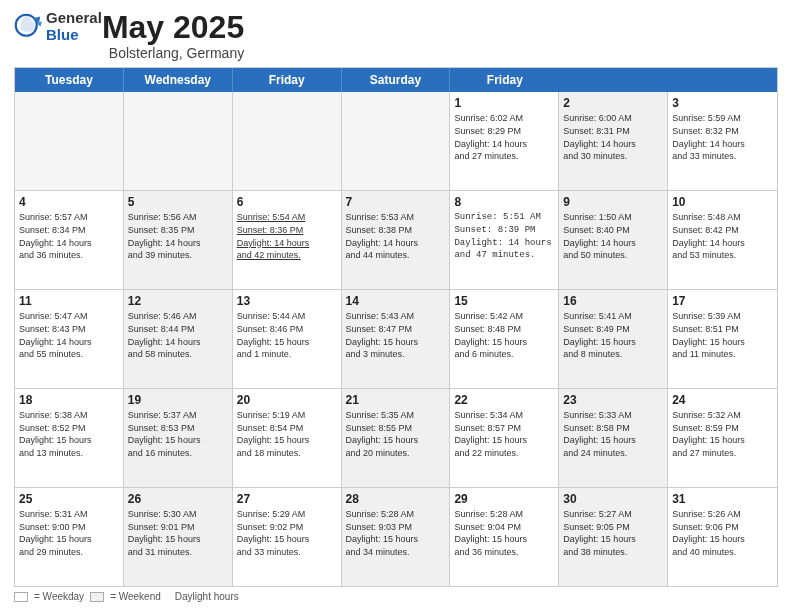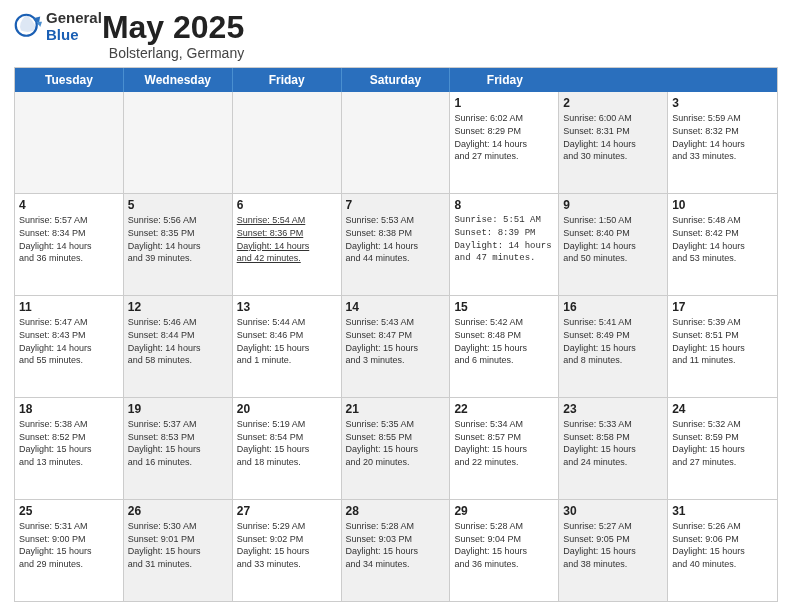--- a/index.html
+++ b/index.html
@@ -390,13 +390,20 @@
             <div class="day-num">31</div>
             <div class="cell-info" style="white-space: pre-line;">Sunrise: 5:26 AM
 Sunset: 9:06 PM
 Daylight: 15 hours
 and 40 minutes.</div>
           </div>
         </div>
       </div>
   </div>
 
+  <div class="footer-legend">
+    <span class="legend-box"></span>
+    <span>= Weekday</span>
+    <span class="legend-box shaded"></span>
+    <span>= Weekend</span>
+    <span style="margin-left:8px;">Daylight hours</span>
+  </div>
 </div>
 
 </body></html>

